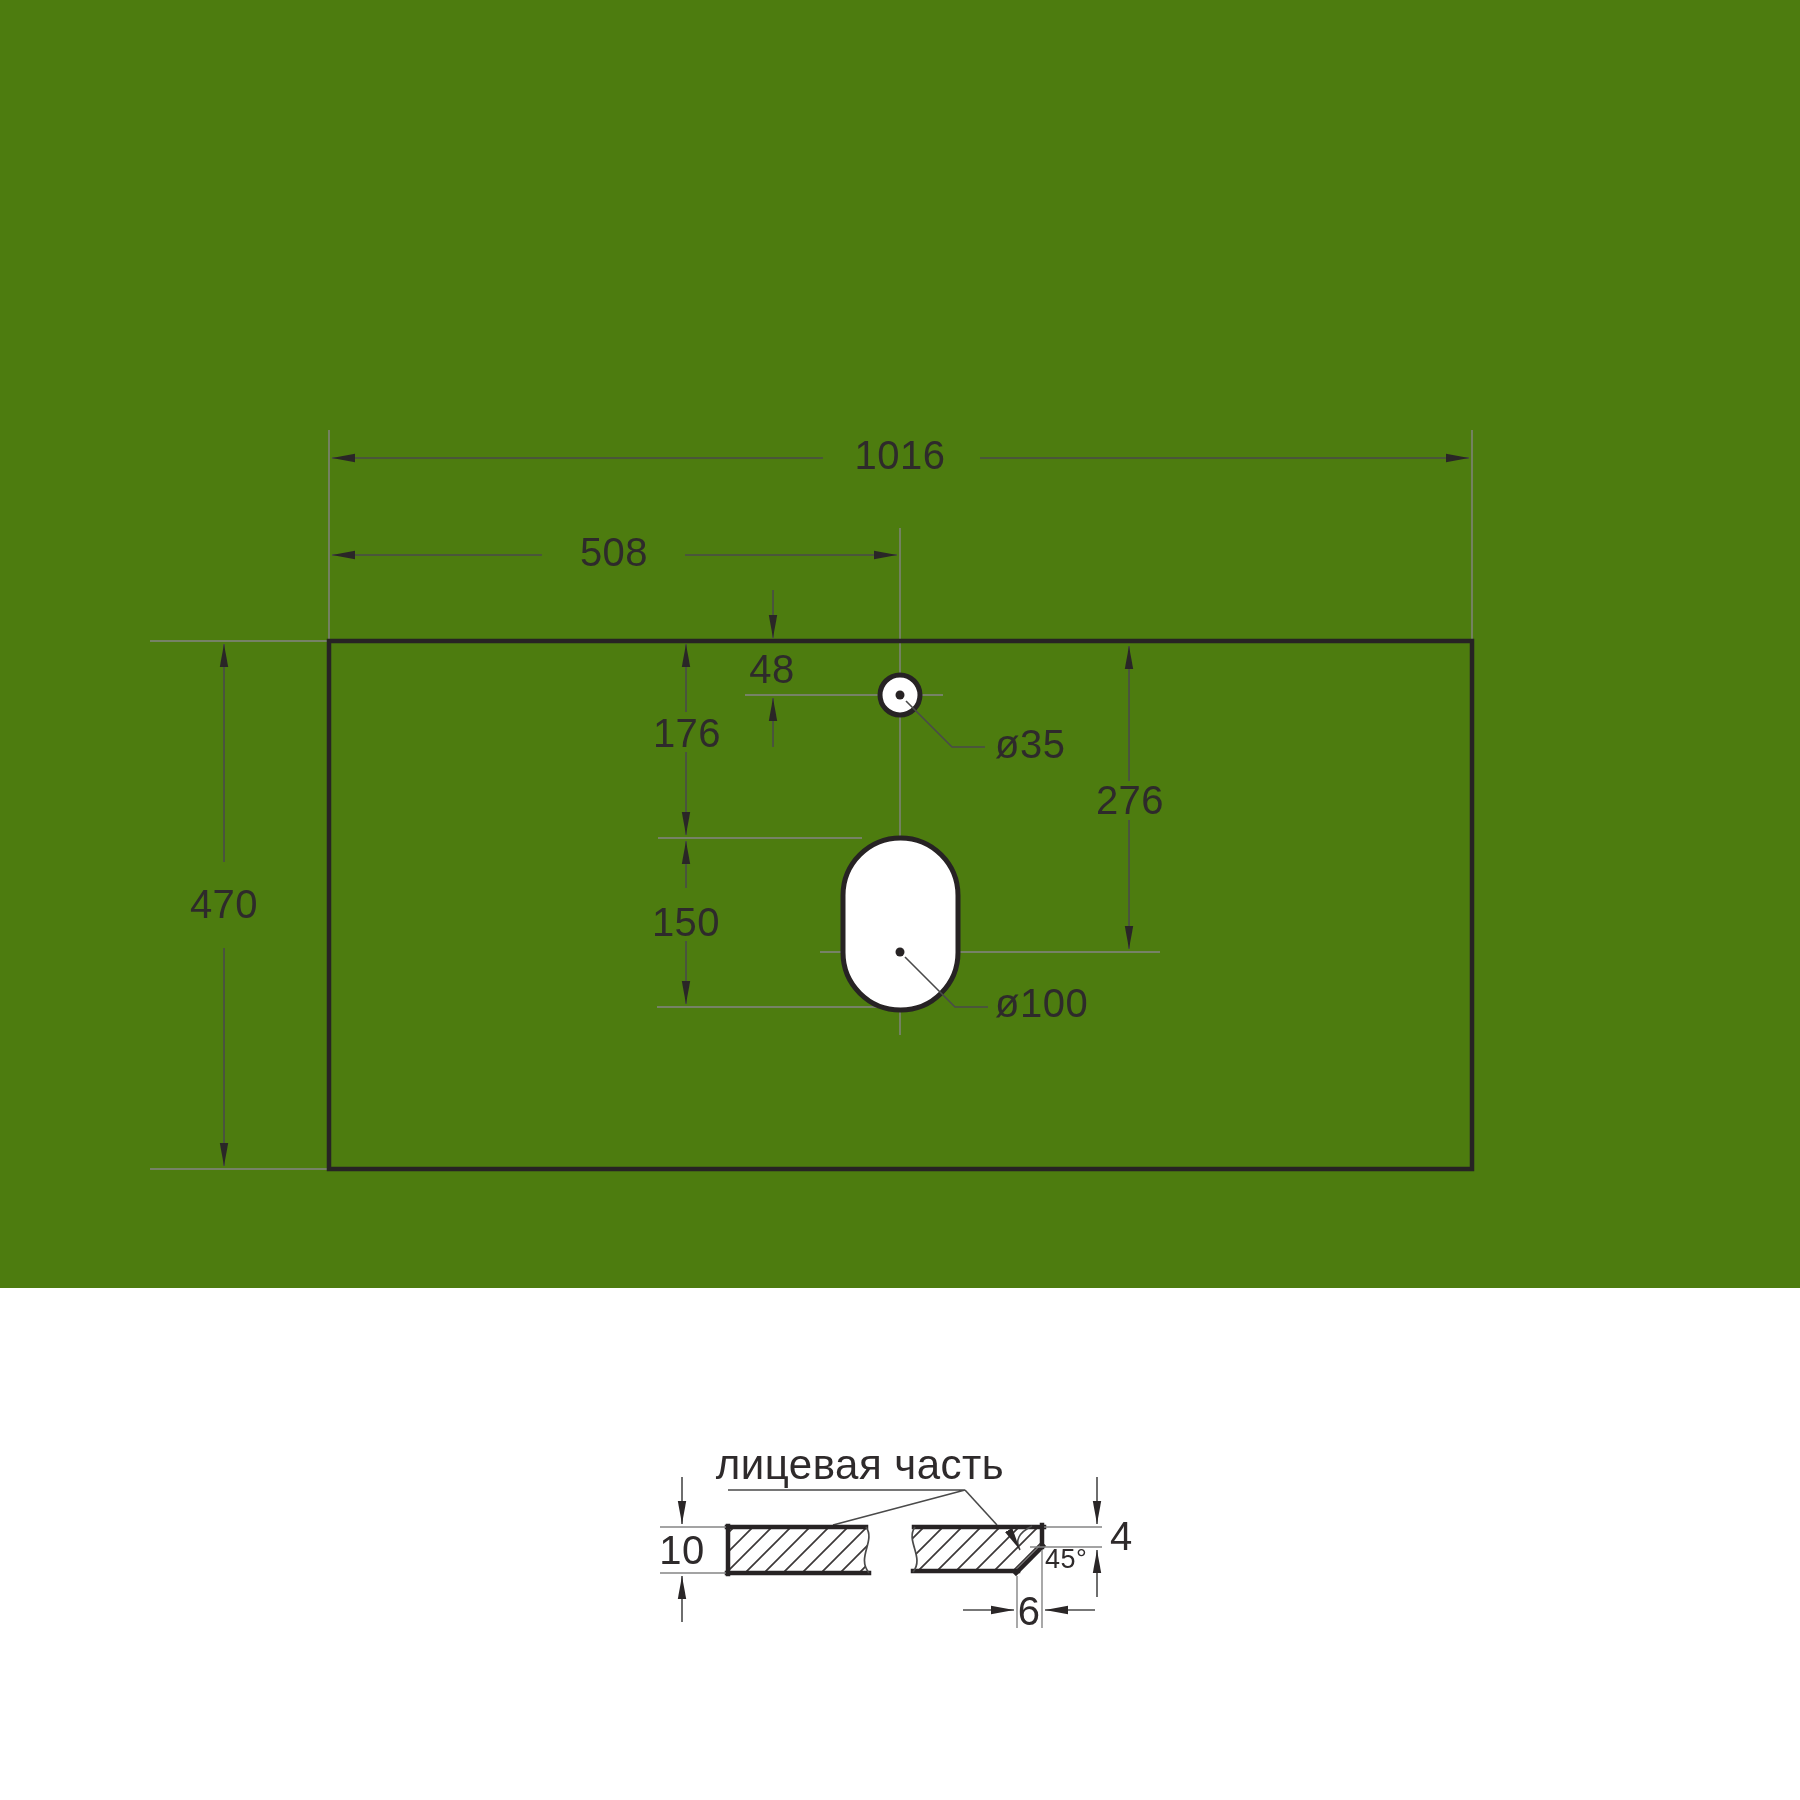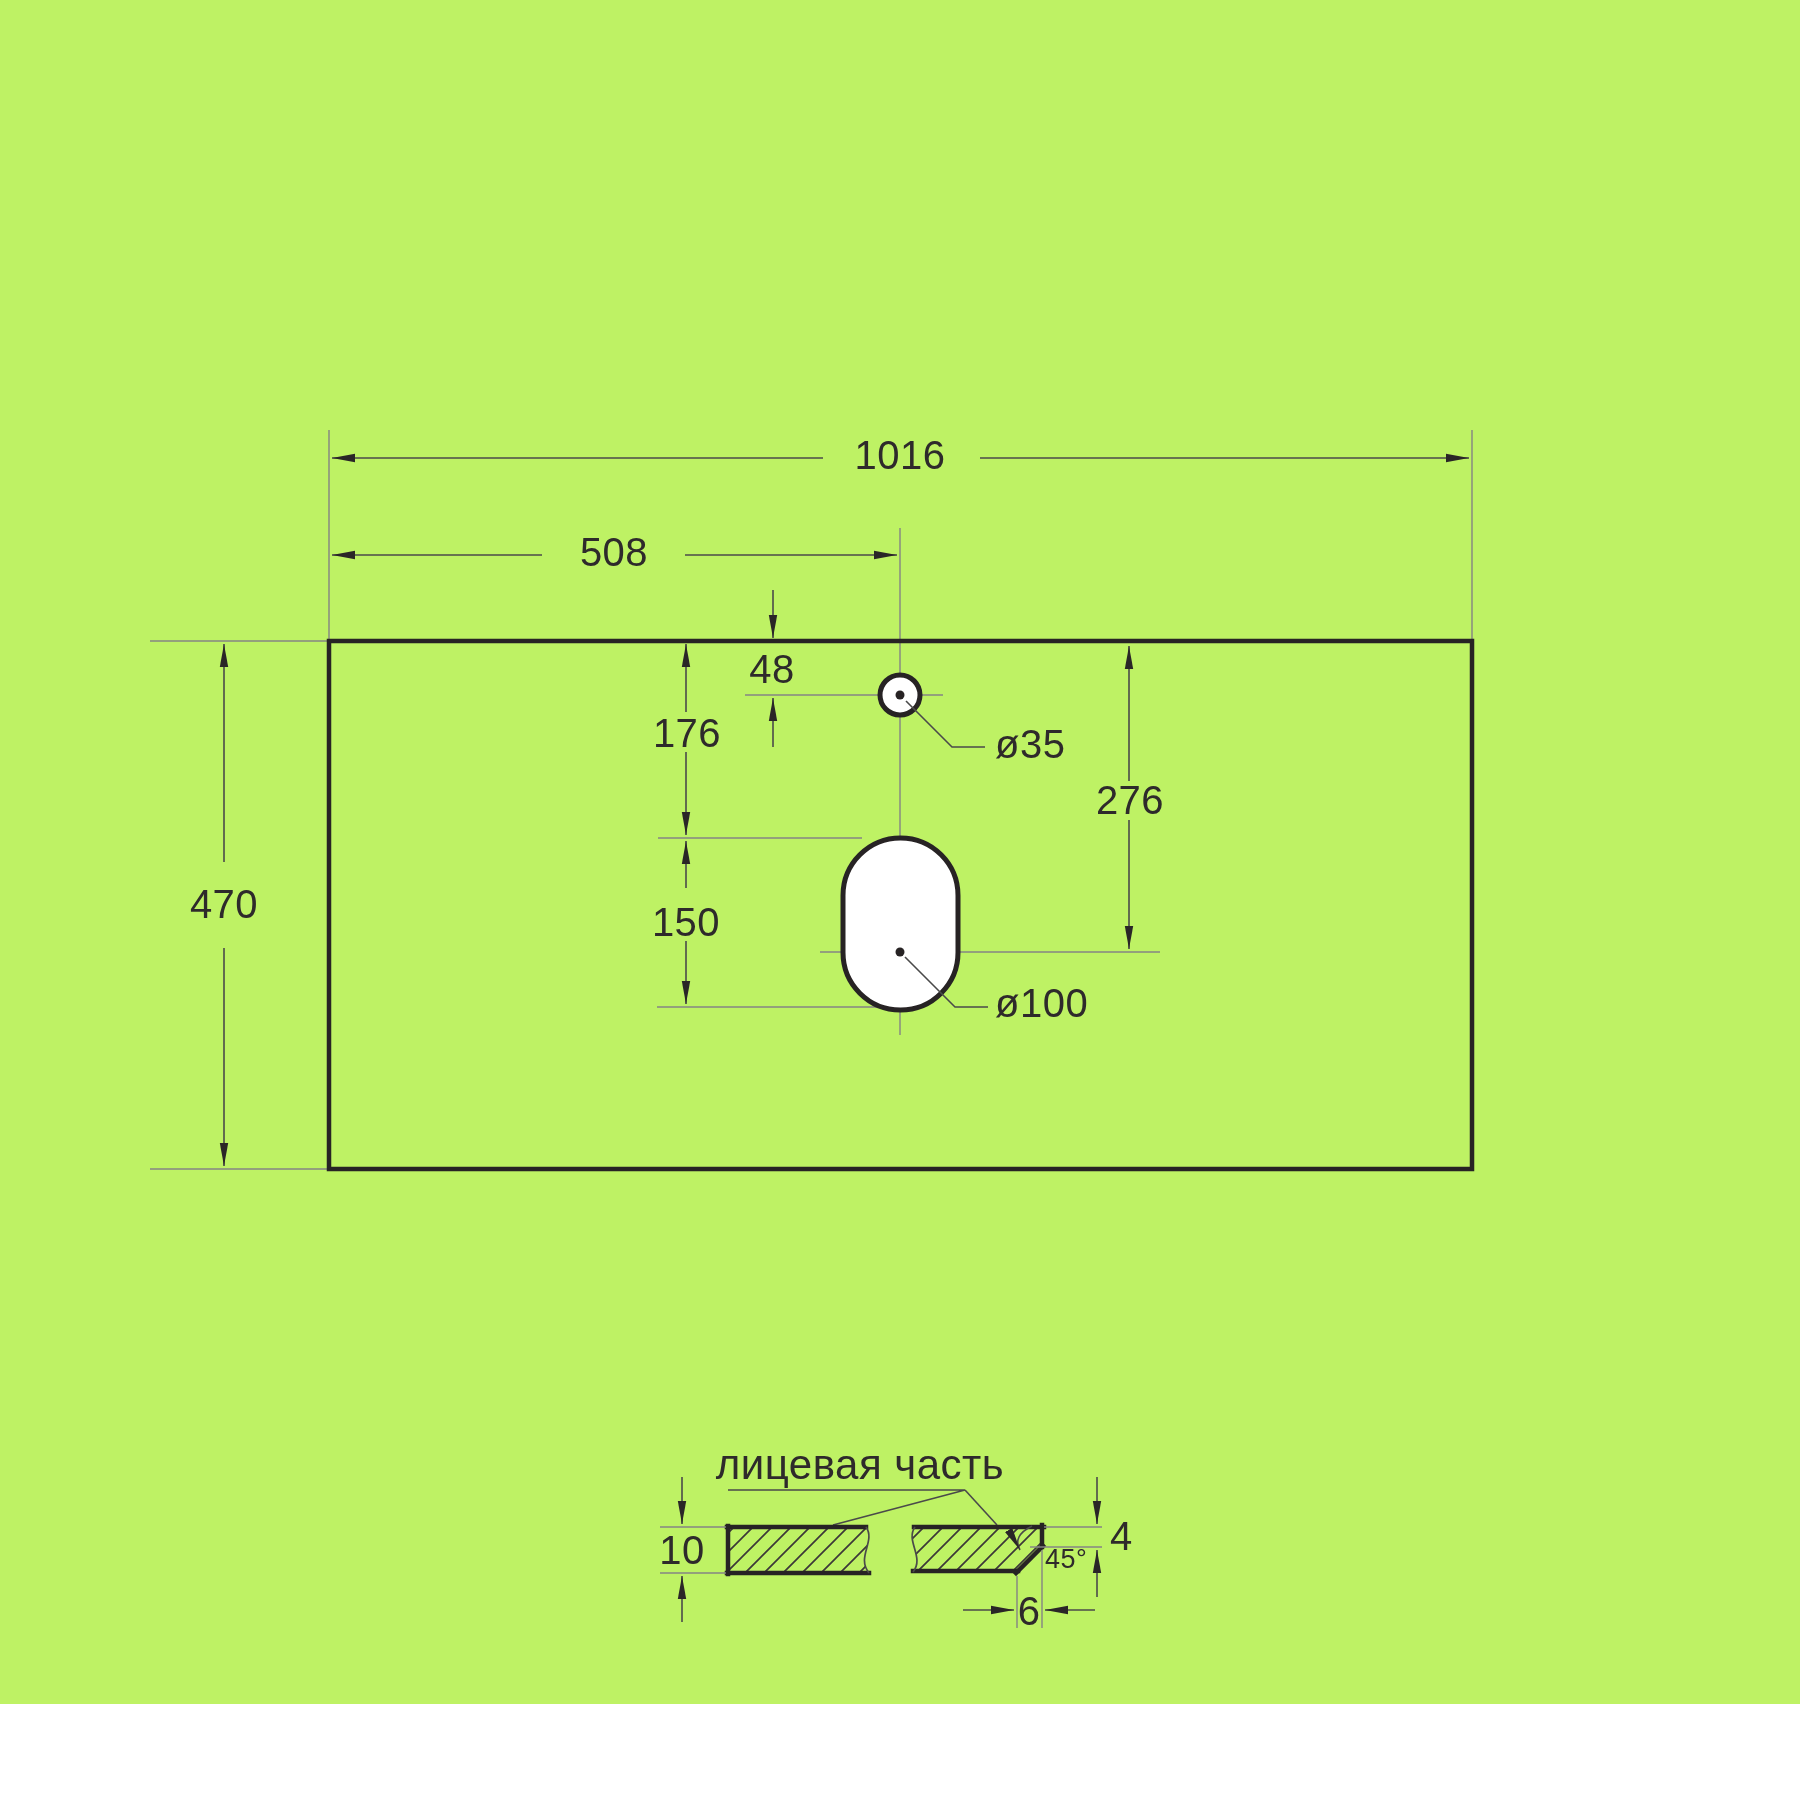--- a/index.html
+++ b/index.html
@@ -8,22 +8,22 @@
     background: #ffffff;
   }
   body {
     width: 1800px;
     height: 1800px;
     font-family: "Liberation Sans", "DejaVu Sans", sans-serif;
   }
   .drawing-wrap {
     position: relative;
     width: 1800px;
-    height: 1704px;
-    background: #bef264;
+    height: 1288px;
+    background: #4d7c0f;
   }
   svg { display: block; }
 
   
   .outline   { stroke: #272324; stroke-width: 4.5; fill: none; }
   .hole      { stroke: #272324; stroke-width: 5;   fill: #ffffff; }
   .ext       { stroke: #848484; stroke-width: 1.4; fill: none; }
   .dim       { stroke: #4a4a4a; stroke-width: 1.6; fill: none; }
   .leader    { stroke: #4a4a4a; stroke-width: 1.6; fill: none; }
   .wavy      { stroke: #4a4a4a; stroke-width: 1.7; fill: none; }

